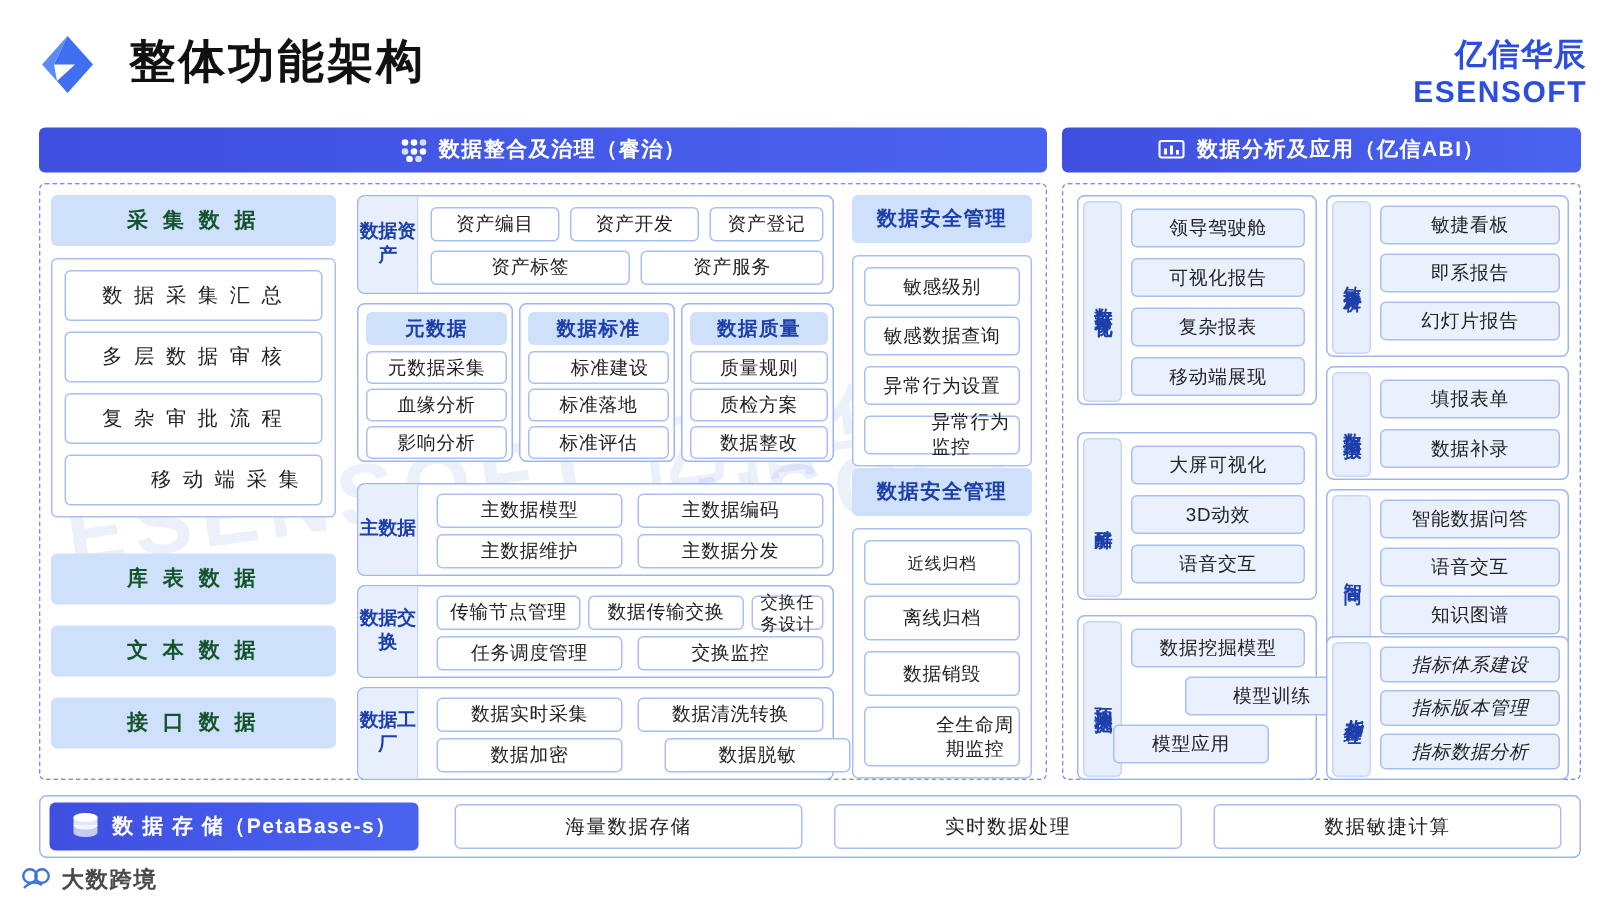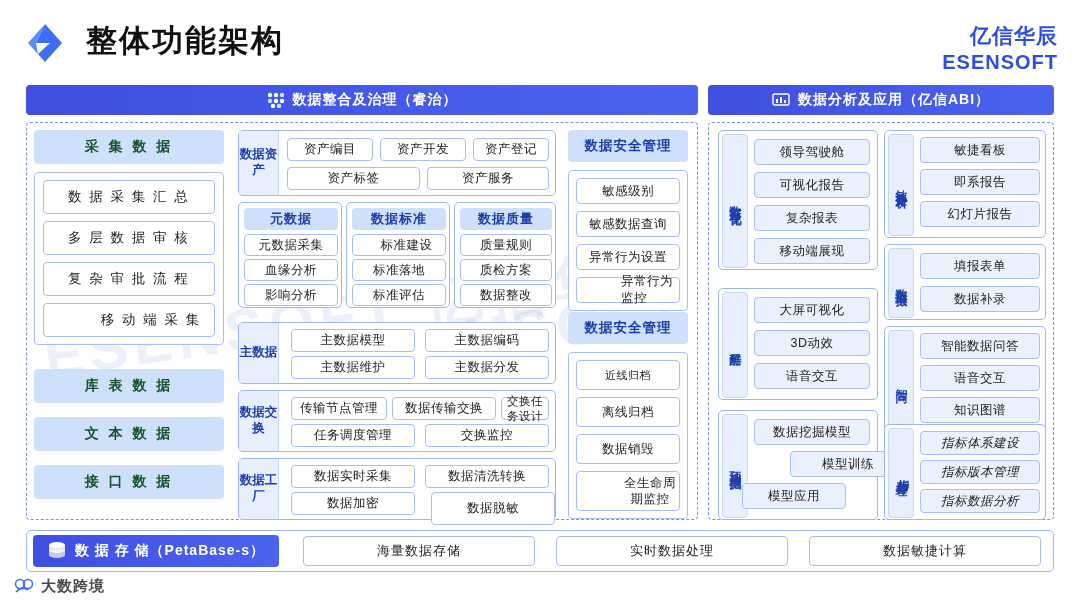--- a/index.html
+++ b/index.html
@@ -260,21 +260,21 @@
     <div class="cell" style="left:186px; top:33px; width:124px; height:23px;">交换监控</div>
   </div>
 
   <div class="gbox" style="left:238px; top:458px; width:318px; height:62px;">
     <div class="gtab">
         <span>数据工厂</span>
       </div>
     <div class="cell" style="left:52px; top:6px; width:124px; height:23px;">数据实时采集</div>
     <div class="cell" style="left:186px; top:6px; width:124px; height:23px;">数据清洗转换</div>
     <div class="cell" style="left:52px; top:33px; width:124px; height:23px;">数据加密</div>
-    <div class="cell" style="left:192px; top:33px; width:124px; height:33px;">数据脱敏</div>
+    <div class="cell" style="left:204px; top:33px; width:124px; height:23px;">数据脱敏</div>
   </div>
 
   <div class="seccol" style="left:568px; top:130px; width:120px;">
     <div class="sechead">数据安全管理</div>
     <div class="grp-box" style="padding:7px 7px;margin-top:8px;">
       <div class="pill" style="height:26px;font-size:12.5px;letter-spacing:0.5px;">敏感级别</div>
       <div class="pill" style="height:26px;font-size:12.5px;letter-spacing:0.5px;">敏感数据查询</div>
       <div class="pill" style="height:26px;font-size:12.5px;letter-spacing:0.5px;">异常行为设置</div>
       <div class="pill" style="height:26px;font-size:12.5px;letter-spacing:0.5px;">异常行为监控</div>
     </div>

